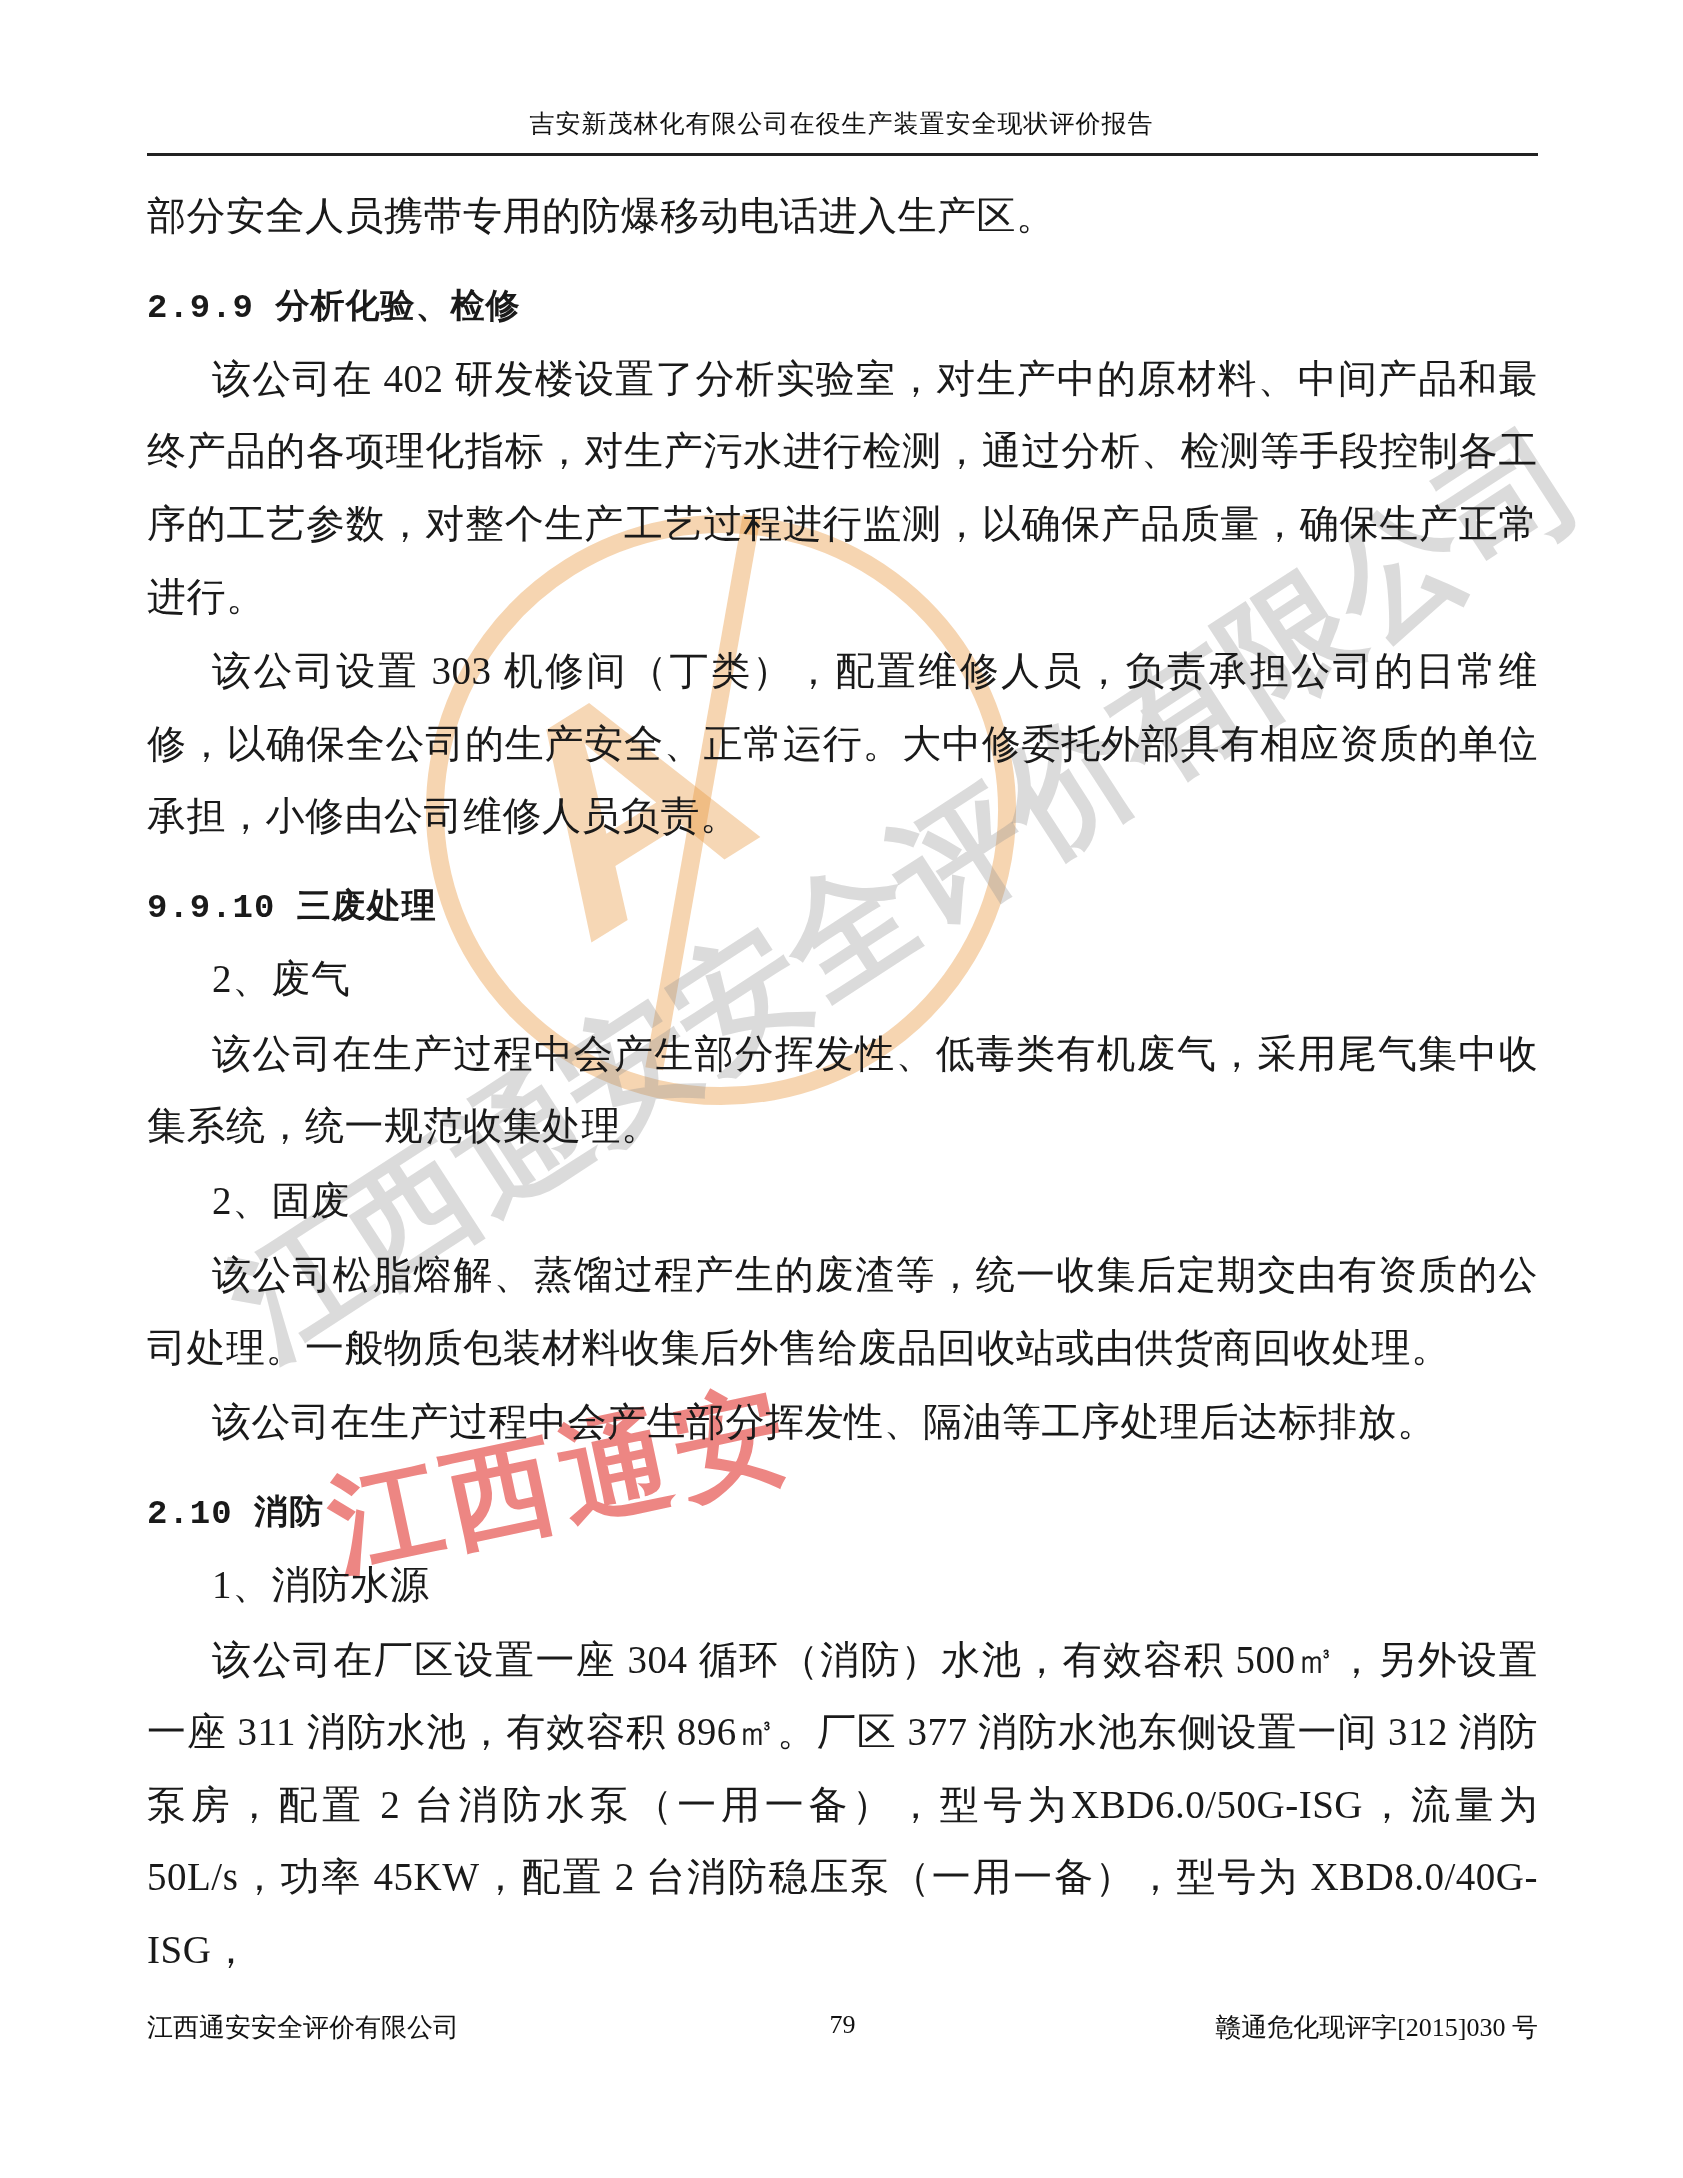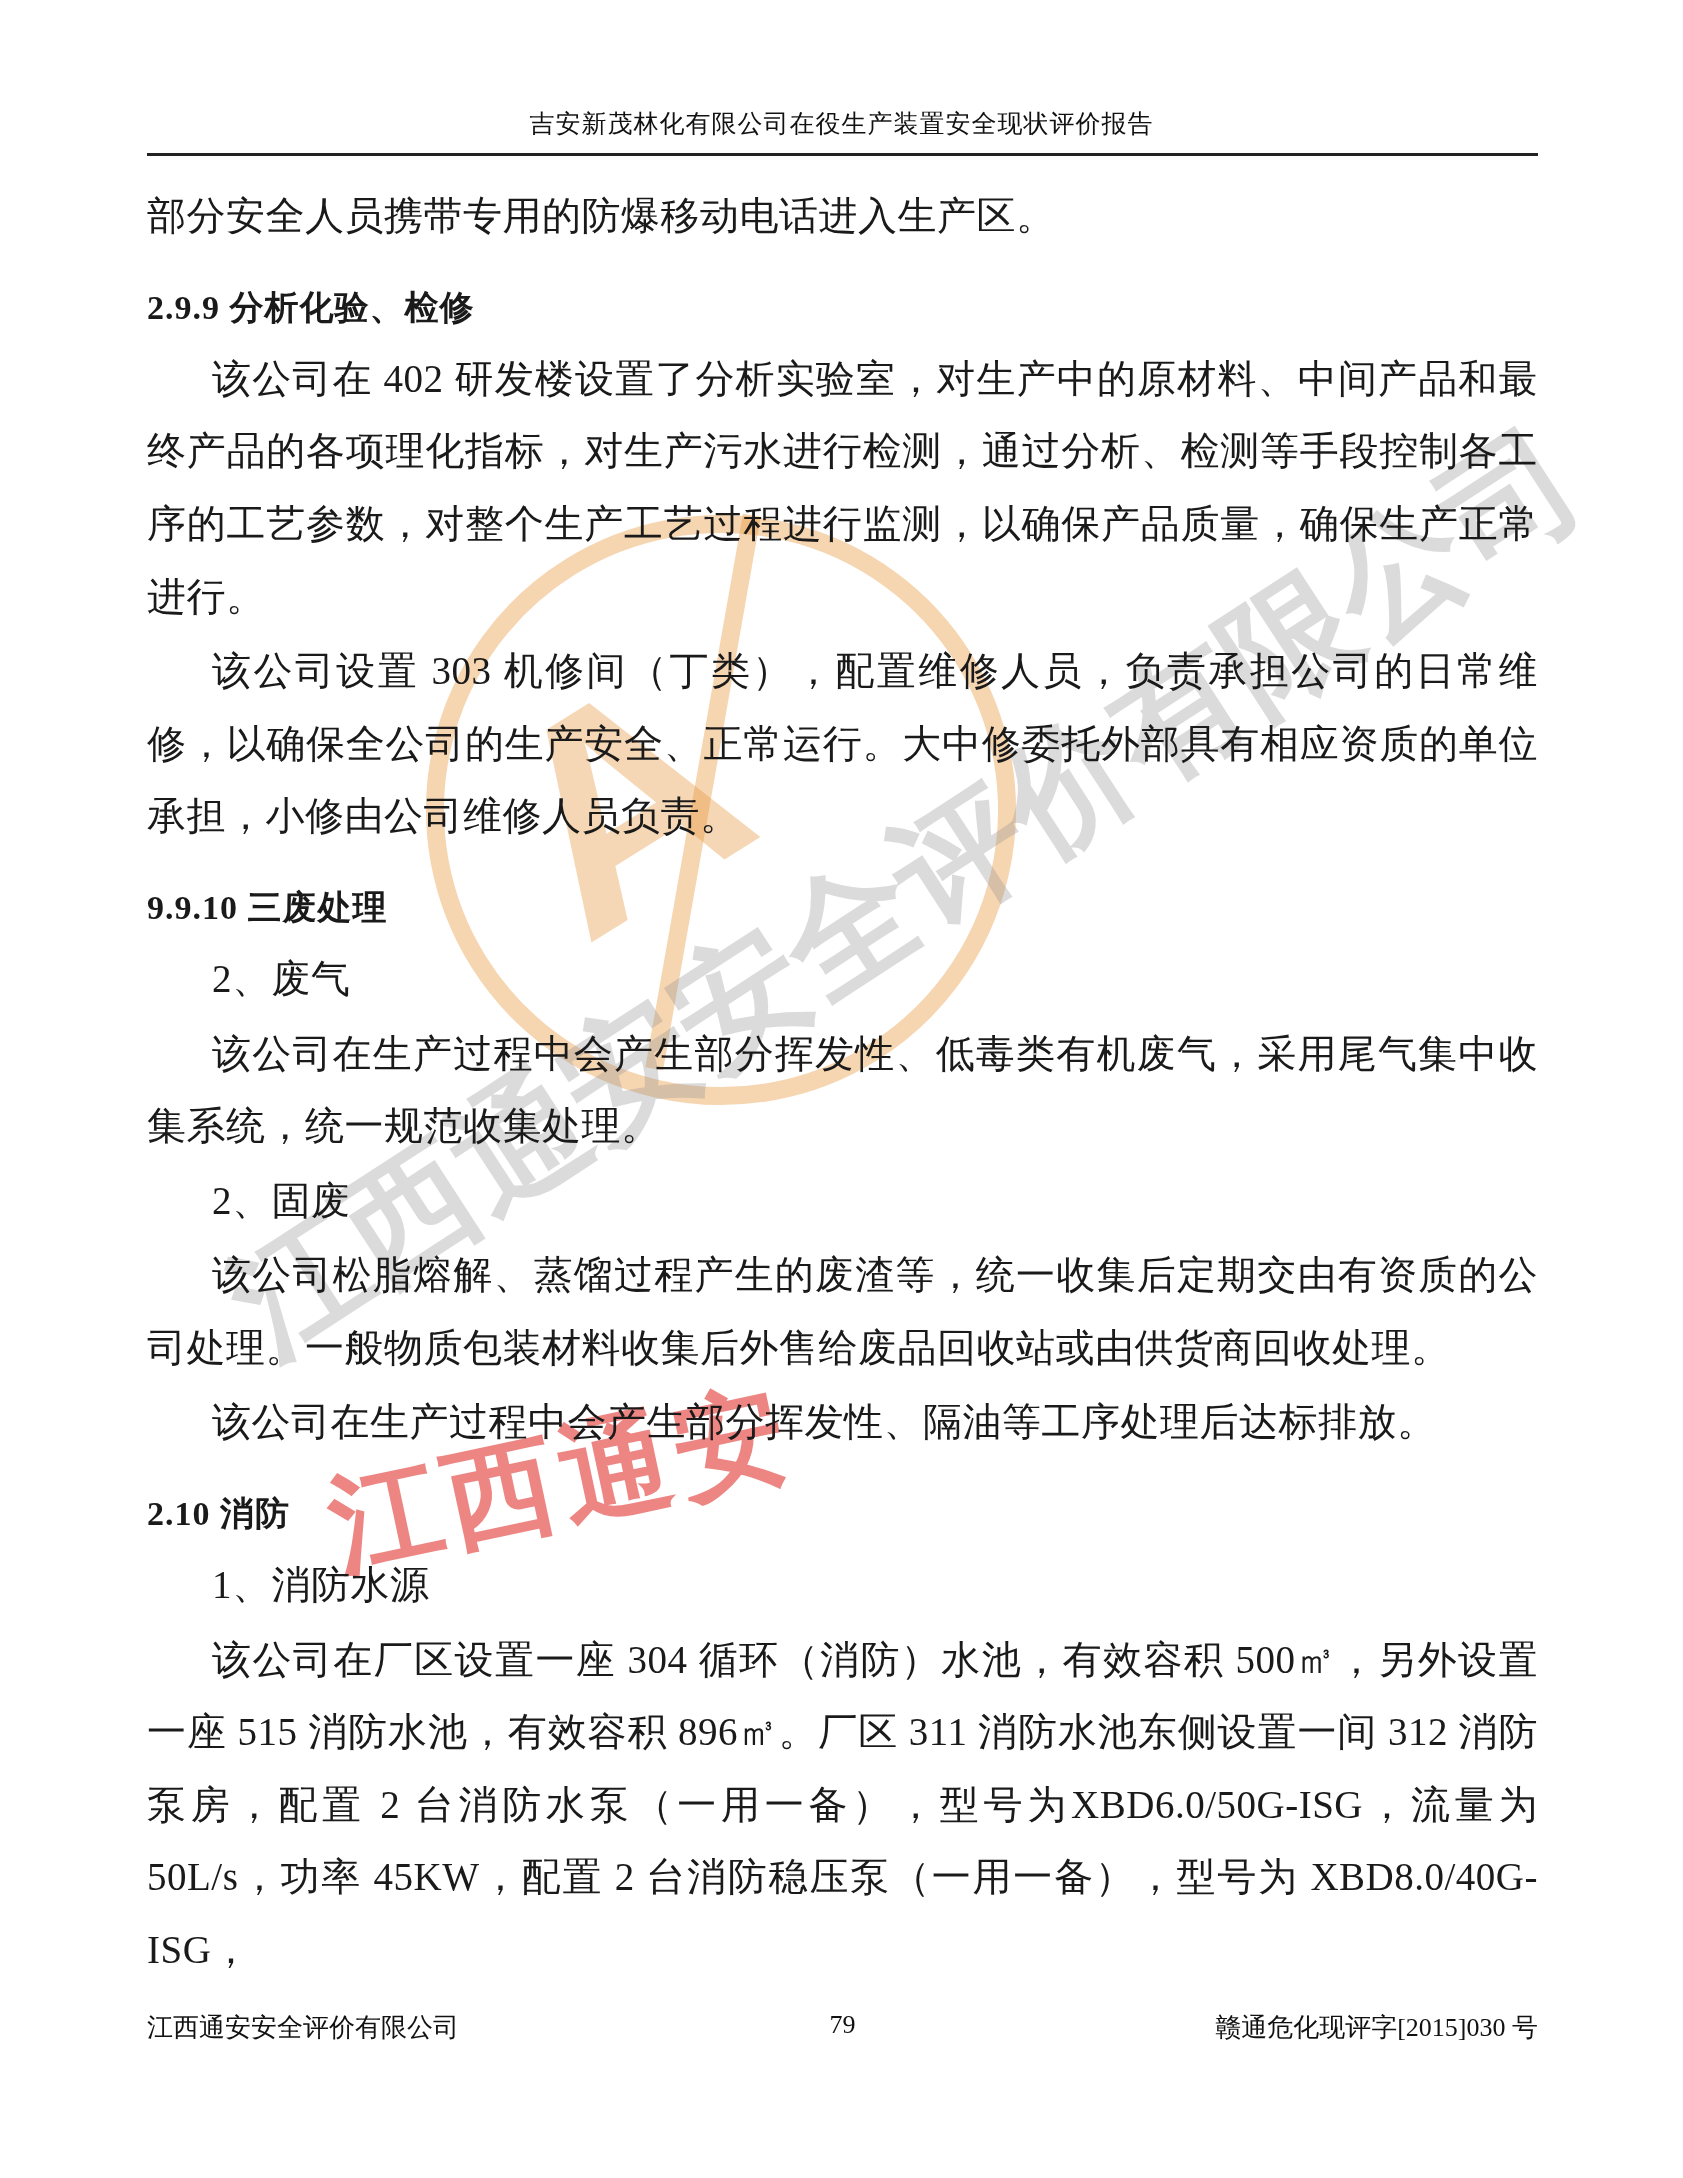--- a/index.html
+++ b/index.html
@@ -116,21 +116,21 @@
     text-justify: inter-ideograph;
     letter-spacing: 0.5px;
   }
   p.indent {
     text-indent: 65px;
   }
   h2.heading {
     margin: 28px 0 8px 0;
     font-size: 34px;
     font-weight: bold;
-    font-family: Liberation Serif, serif;
+    font-family: Liberation Mono, monospace;
     letter-spacing: 1px;
     line-height: 1.6;
   }
 
   .footer {
     position: absolute;
     left: 147px; top: 2010px;
     width: 1391px;
     display: flex;
     align-items: baseline;
@@ -176,21 +176,21 @@
 
       <p class="para indent">2、废气</p>
       <p class="para indent">该公司在生产过程中会产生部分挥发性、低毒类有机废气，采用尾气集中收集系统，统一规范收集处理。</p>
       <p class="para indent">2、固废</p>
       <p class="para indent">该公司松脂熔解、蒸馏过程产生的废渣等，统一收集后定期交由有资质的公司处理。一般物质包装材料收集后外售给废品回收站或由供货商回收处理。</p>
       <p class="para indent">该公司在生产过程中会产生部分挥发性、隔油等工序处理后达标排放。</p>
 
       <h2 class="heading">2.10 消防</h2>
 
       <p class="para indent">1、消防水源</p>
-      <p class="para indent">该公司在厂区设置一座 304 循环（消防）水池，有效容积 500㎥，另外设置一座 515 消防水池，有效容积 896㎥。厂区 311 消防水池东侧设置一间 312 消防泵房，配置 2 台消防水泵（一用一备），型号为XBD6.0/50G-ISG，流量为 50L/s，功率 45KW，配置 2 台消防稳压泵（一用一备），型号为 XBD8.0/40G-ISG，</p>
+      <p class="para indent">该公司在厂区设置一座 304 循环（消防）水池，有效容积 500㎥，另外设置一座 311 消防水池，有效容积 896㎥。厂区 377 消防水池东侧设置一间 312 消防泵房，配置 2 台消防水泵（一用一备），型号为XBD6.0/50G-ISG，流量为 50L/s，功率 45KW，配置 2 台消防稳压泵（一用一备），型号为 XBD8.0/40G-ISG，</p>
 
     </div>
 
     <div class="footer">
       <span>江西通安安全评价有限公司</span>
       <span class="center">79</span>
       <span>赣通危化现评字[2015]030 号</span>
     </div>
 
   </div>

